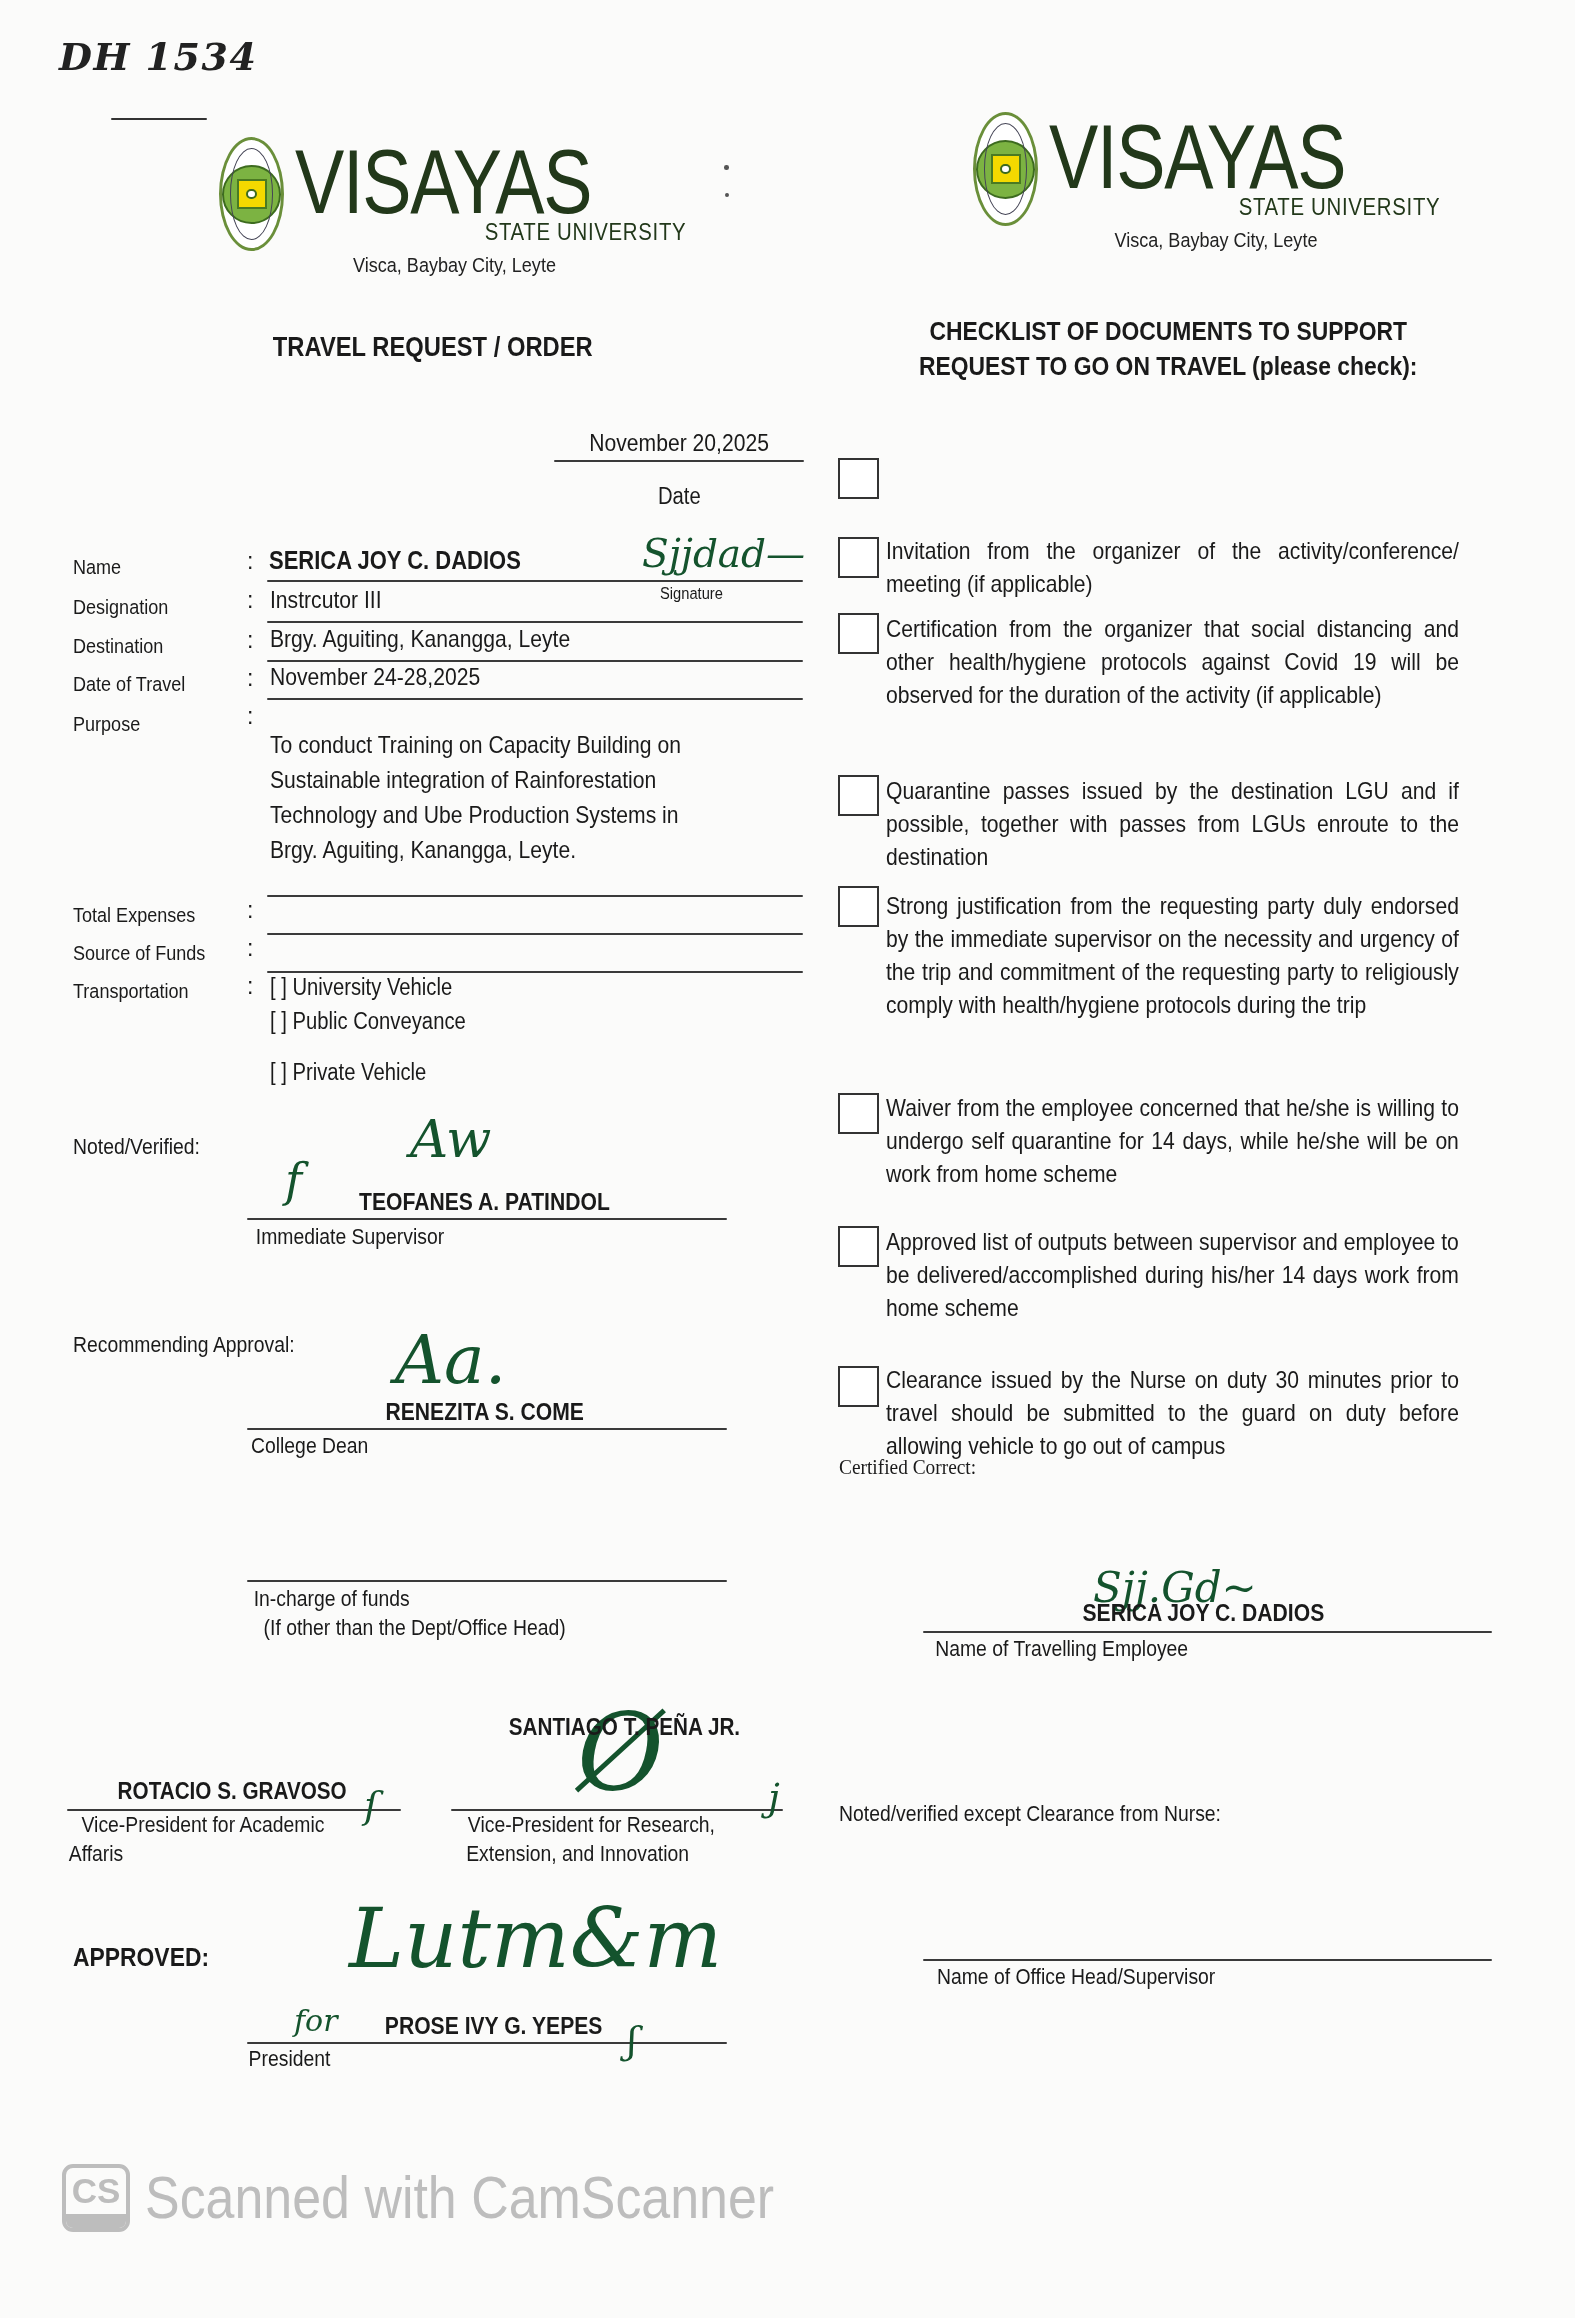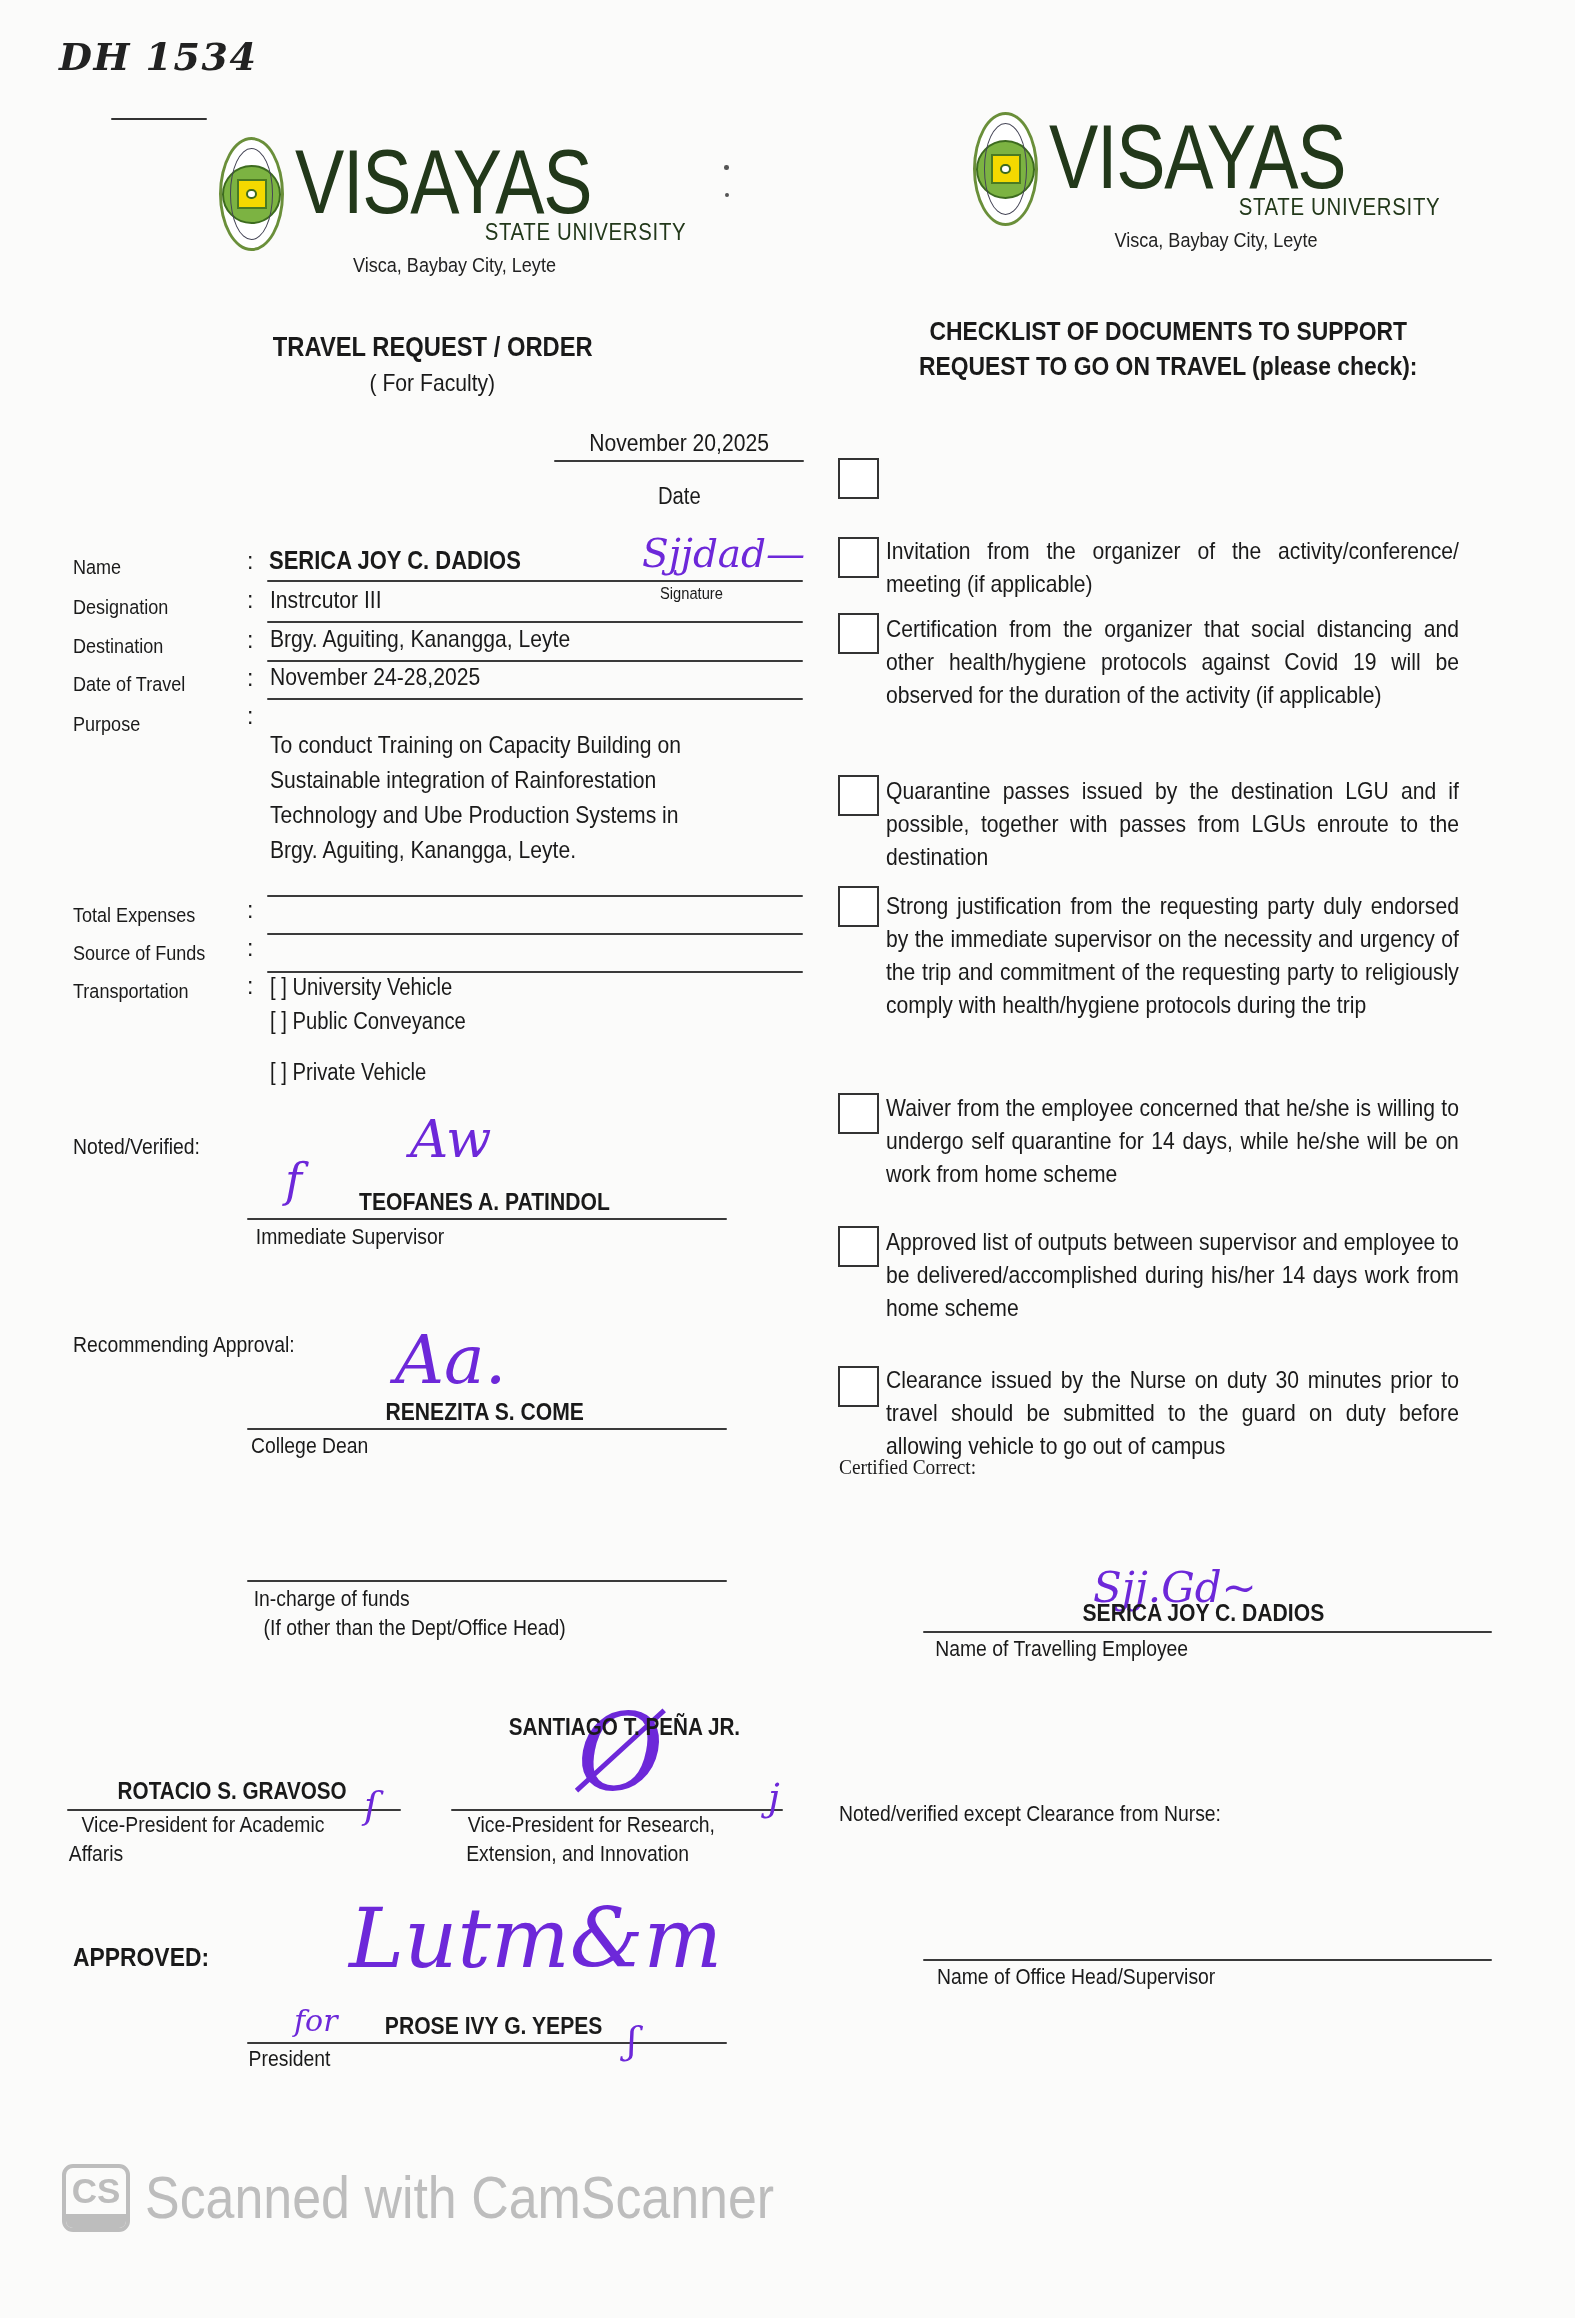--- a/index.html
+++ b/index.html
@@ -84,21 +84,21 @@
   .check-title { font-weight: bold; font-size: 26px; text-align: center; line-height: 35px; }
 
   .cb {
     width: 41px; height: 41px; border: 2.3px solid #333; background: #fff;
   }
   .cl-text {
     font-size: 24px; line-height: 33px; text-align: justify; text-align-last: left;
     transform: scaleX(0.88); transform-origin: left top; width: 651px;
   }
 
-  .signature { font-family: "DejaVu Serif", serif; font-style: italic; color: #6d28d9; }
+  .signature { font-family: "DejaVu Serif", serif; font-style: italic; color: #14532d; }
 
   .watermark {
     color: #bdbdbd; font-size: 59px; font-family: "Liberation Sans", sans-serif;
     display: flex; align-items: center;
   }
   .cs-icon {
     width: 68px; height: 68px; border: 4.6px solid #bdbdbd; border-radius: 11px;
     display: flex; flex-direction: column; overflow: hidden; margin-right: 15px;
   }
   .cs-icon .top { flex: 1; display: flex; align-items: center; justify-content: center; font-weight: bold; font-size: 35px; color: #bdbdbd; }
@@ -144,21 +144,20 @@
     <div class="wordmark">
       <span class="big">VISAYAS</span>
       <span class="small" style="margin-right:-30px;">STATE UNIVERSITY</span>
     </div>
   </div>
   <div class="address" style="margin-top:1.5px; margin-left:61px;">Visca, Baybay City, Leyte</div>
 </div>
 
 <div class="abs" style="left:152px; top:332px; width:561px;">
   <div class="title"><span class="narrow-c">TRAVEL REQUEST / ORDER</span></div>
-  <div class="subtitle" style="margin-top:6px;"><span class="narrow-c">( For Faculty)</span></div>
 </div>
 
 <div class="abs" style="left:554px; top:429px; width:250px; text-align:center;">
   <div class="val"><span class="narrow-c">November 20,2025</span></div>
   <div class="line" style="margin-top:3px;"></div>
   <div class="lbl" style="margin-top:21px; font-size:23px;"><span class="narrow-c">Date</span></div>
 </div>
 
 <div class="abs lbl" style="left:73px; top:555px;"><span class="narrow">Name</span></div>
 <div class="abs colon" style="left:247px; top:548px;">:</div>

